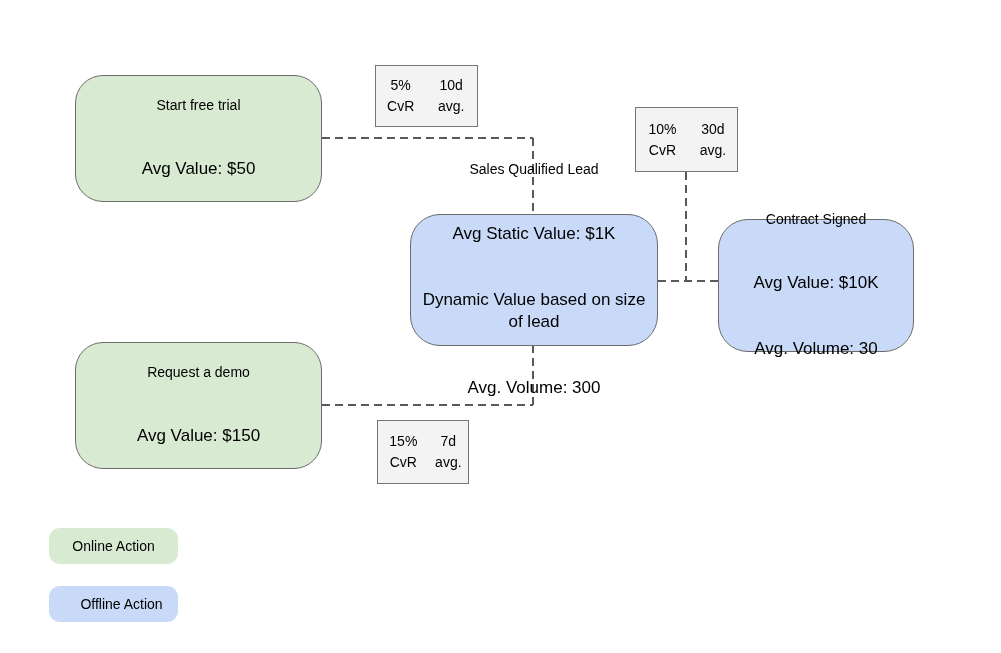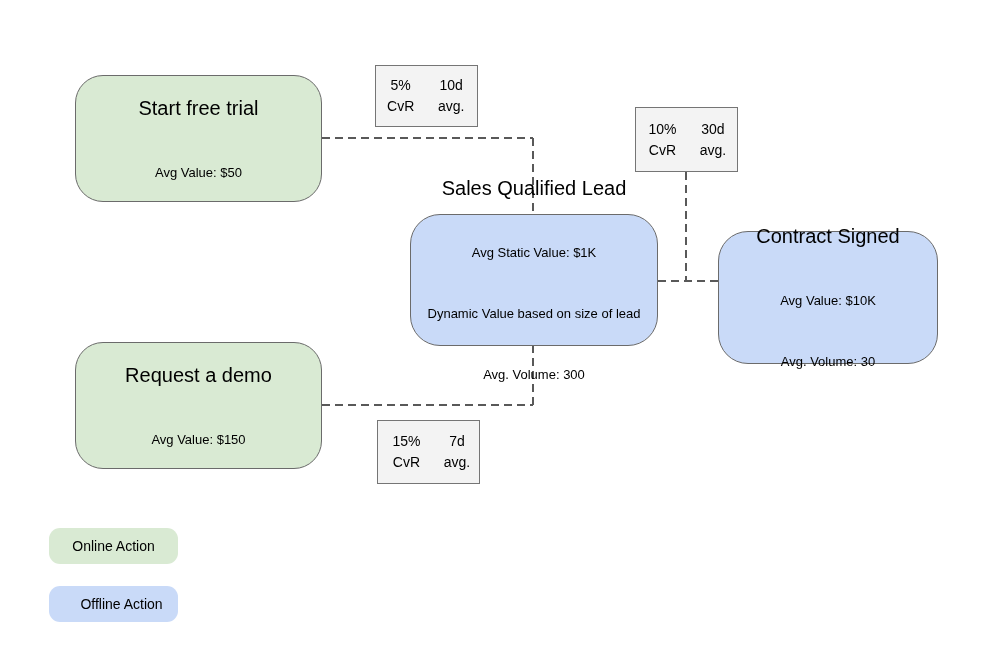--- a/index.html
+++ b/index.html
@@ -34,26 +34,26 @@
     border-radius: 28px;
     display: flex;
     flex-direction: column;
     align-items: center;
     justify-content: center;
     text-align: center;
   }
   .node.green { background: #d9ead3; }
   .node.blue  { background: #c9daf8; border-radius: 30px; }
   .node-title {
-    font-size: 20px;
+    font-size: 14px;
     line-height: 1.25;
     margin-bottom: 2px;
   }
   .node-sub {
-    font-size: 13px;
+    font-size: 17px;
     line-height: 1.3;
     display: block;
     margin-top: 44px;
   }
   .node .text-wrap { max-width: 232px; }
   .edge-label {
     position: absolute;
     background: #f3f3f3;
     border: 1.5px solid #757575;
     display: flex;
@@ -108,39 +108,39 @@
 
   <div class="node blue" style="left:410px; top:214px; width:248px; height:132px;">
     <div class="text-wrap">
       <div class="node-title">Sales Qualified Lead</div>
       <span class="node-sub">Avg Static Value: $1K</span>
       <span class="node-sub">Dynamic Value based on size of lead</span>
       <span class="node-sub">Avg. Volume: 300</span>
     </div>
   </div>
 
-  <div class="node blue" style="left:718px; top:231px; width:220px; height:133px;">
+  <div class="node blue" style="left:718px; top:219px; width:196px; height:133px;">
     <div class="text-wrap">
       <div class="node-title">Contract Signed</div>
       <span class="node-sub">Avg Value: $10K</span>
       <span class="node-sub">Avg. Volume: 30</span>
     </div>
   </div>
 
   <div class="edge-label" style="left:375px; top:65px; width:103px; height:62px;">
     <span>5% CvR</span>
     <span>10d avg.</span>
   </div>
 
   <div class="edge-label" style="left:635px; top:107px; width:103px; height:65px;">
     <span>10% CvR</span>
     <span>30d avg.</span>
   </div>
 
-  <div class="edge-label" style="left:377px; top:420px; width:103px; height:64px;">
+  <div class="edge-label" style="left:377px; top:420px; width:92px; height:64px;">
     <span>15% CvR</span>
     <span>7d avg.</span>
   </div>
 
   <div class="legend-swatch green" style="left:49px; top:528px;">
     <span>Online Action</span>
   </div>
   <div class="legend-swatch blue" style="left:49px; top:586px;padding-left:16px;">
     <span>Offline Action</span>
   </div>

